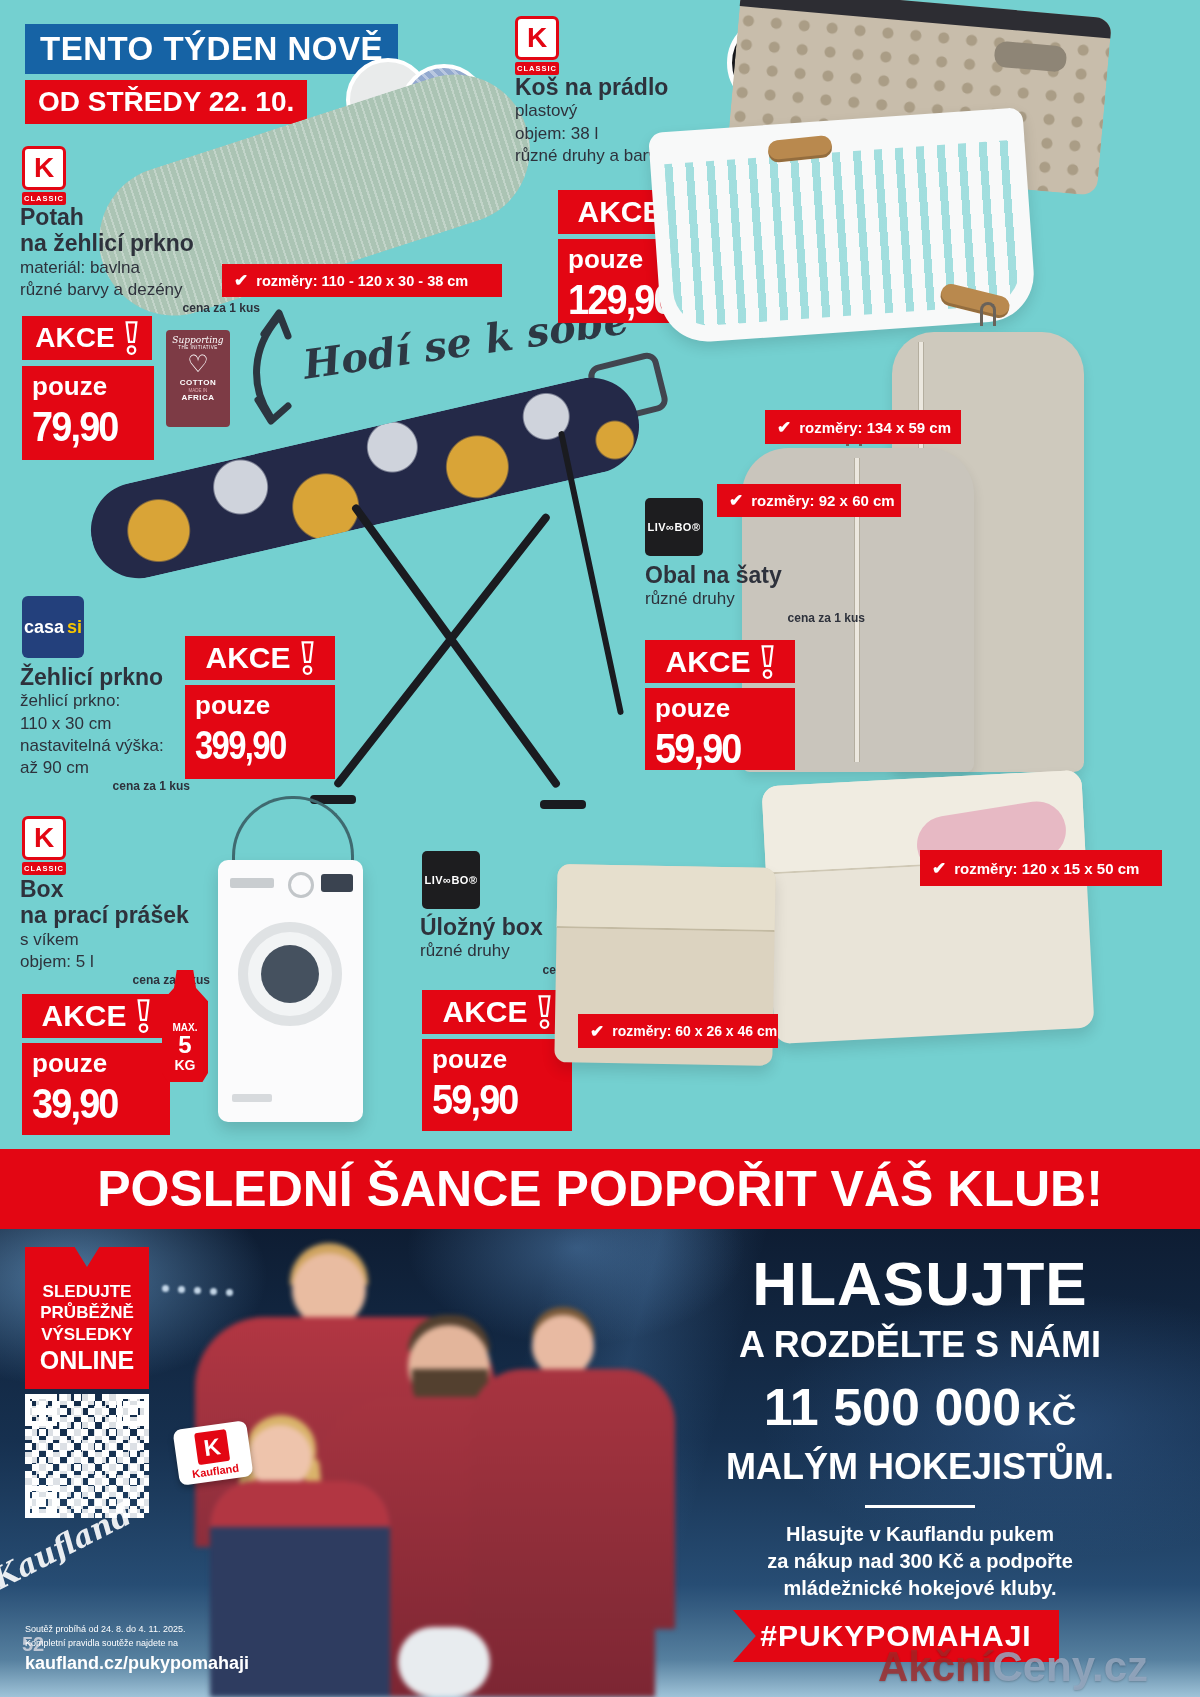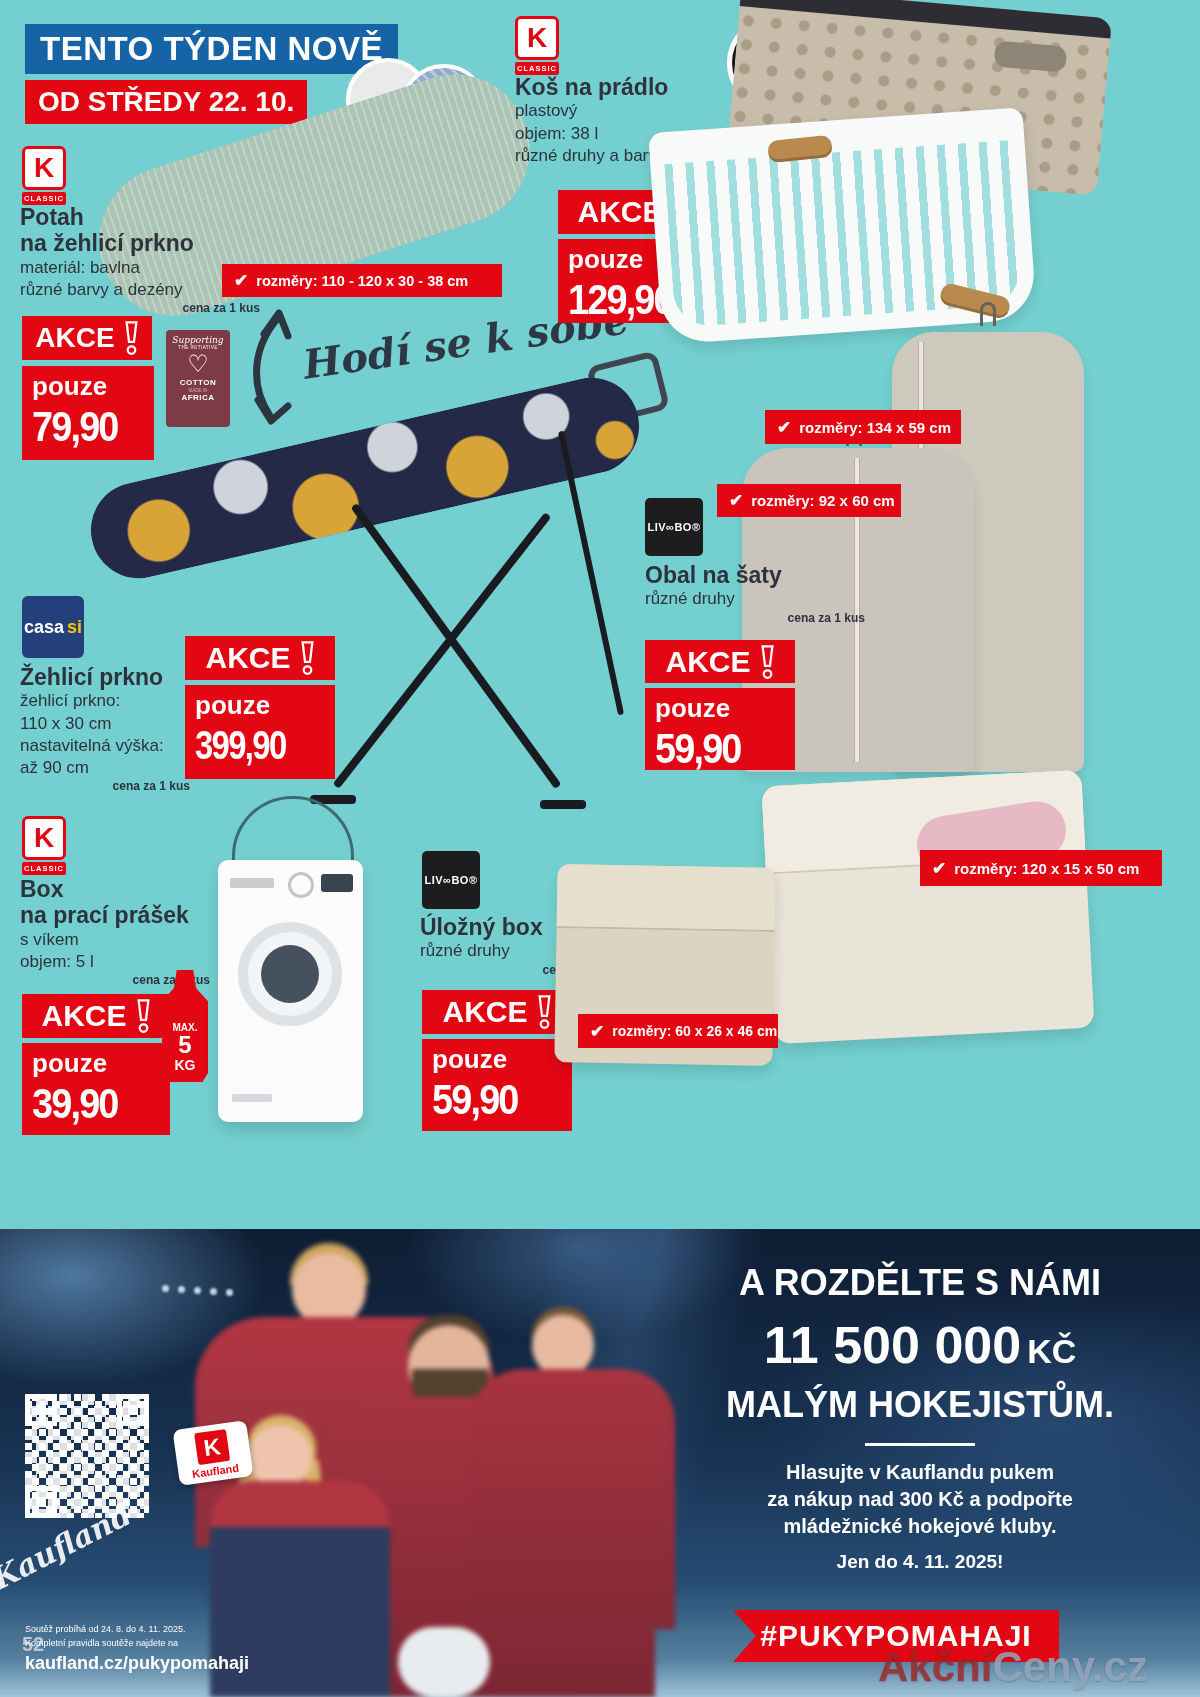--- a/index.html
+++ b/index.html
@@ -354,20 +354,23 @@
 
   <div class="abs size-badge" style="left:920px;top:850px;width:242px;height:36px;font-size:15px;">
     <span class="chk">✔</span>
     <span>rozměry: 120 x 15 x 50 cm</span>
   </div>
   <div class="abs size-badge" style="left:578px;top:1014px;width:200px;height:34px;font-size:14px;">
     <span class="chk">✔</span>
     <span>rozměry: 60 x 26 x 46 cm</span>
   </div>
 
+  <div class="abs club-banner">
+    <span>POSLEDNÍ ŠANCE PODPOŘIT VÁŠ KLUB!</span>
+  </div>
 
   <div class="abs" id="hockey">
 
     <div class="abs family" style="left:140px;top:0;width:580px;height:468px;">
       <div class="abs" style="left:150px;top:14px;width:78px;height:42px;background:#cfa45f;border-radius:40px 40px 0 0;"></div>
       <div class="abs" style="left:152px;top:24px;width:74px;height:74px;background:#e9bca1;border-radius:50%;"></div>
       <div class="abs" style="left:55px;top:88px;width:300px;height:230px;background:linear-gradient(180deg,#b23642,#8c2e3c);border-radius:70px 70px 0 0;"></div>
       <div class="abs" style="left:268px;top:86px;width:82px;height:36px;background:#53402f;border-radius:40px 40px 0 0;"></div>
       <div class="abs" style="left:268px;top:96px;width:82px;height:82px;background:#e3b59b;border-radius:50%;"></div>
       <div class="abs" style="left:272px;top:140px;width:76px;height:52px;background:#53402f;border-radius:0 0 40px 40px;"></div>
@@ -383,33 +386,40 @@
       <div class="abs" style="left:70px;top:252px;width:180px;height:46px;background:#b23642;border-radius:44px 44px 0 0;"></div>
       <div class="abs" style="left:258px;top:398px;width:92px;height:70px;background:#e8ecef;border-radius:40px;"></div>
     </div>
 
     <div class="dot" style="left:162px;top:56px;"></div>
     <div class="dot" style="left:178px;top:57px;"></div>
     <div class="dot" style="left:194px;top:58px;"></div>
     <div class="dot" style="left:210px;top:59px;"></div>
     <div class="dot" style="left:226px;top:60px;"></div>
 
+    <div class="abs ribbon-left" style="left:25px;top:18px;width:124px;height:142px;">
+      <div class="r1">SLEDUJTE</div>
+      <div class="r1">PRŮBĚŽNĚ</div>
+      <div class="r1">VÝSLEDKY</div>
+      <div class="r2">ONLINE</div>
+    </div>
     <div class="abs qr" style="left:25px;top:165px;width:124px;height:124px;">
       <div class="fin" style="left:0;top:0;"></div>
       <div class="fin" style="right:0;top:0;"></div>
       <div class="fin" style="left:0;bottom:0;"></div>
     </div>
 
     <div class="abs patch" style="left:176px;top:196px;width:74px;">
       <div class="kmark">K</div>
       <div class="plabel">Kaufland</div>
     </div>
     <div class="abs script" style="left:-14px;top:300px;font-size:30px;color:#fff;opacity:.9;transform:rotate(-27deg);">Kaufland</div>
 
     <div class="abs stack" style="left:660px;top:24px;width:520px;">
+      <div class="h1">HLASUJTE</div>
       <div class="h2">A ROZDĚLTE S NÁMI</div>
       <div class="amt">
         <span class="a1">11 500 000</span><span class="a2">KČ</span>
       </div>
       <div class="h4">MALÝM HOKEJISTŮM.</div>
       <div class="divider"></div>
       <div class="body">
         <div>Hlasujte v Kauflandu pukem</div>
         <div>za nákup nad 300 Kč a podpořte</div>
         <div>mládežnické hokejové kluby.</div>

